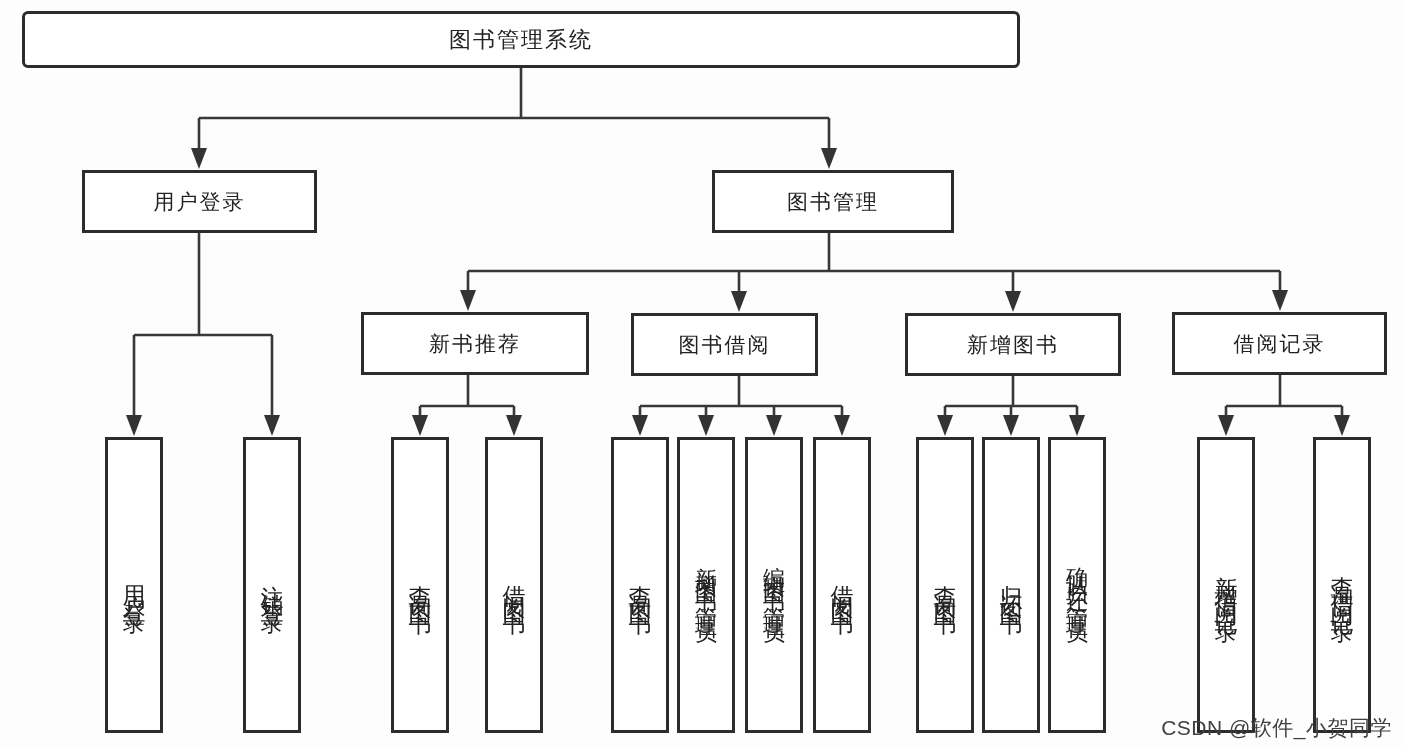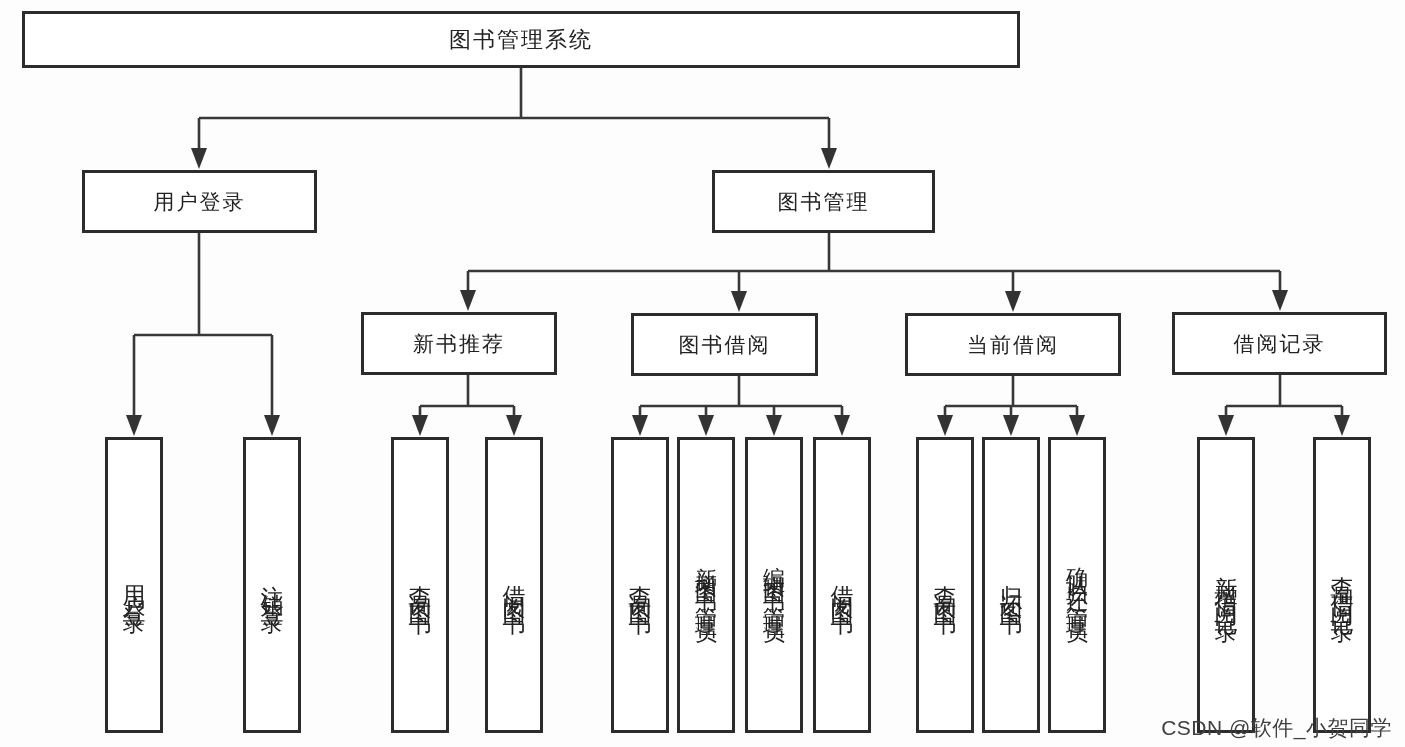--- a/index.html
+++ b/index.html
@@ -28,20 +28,21 @@
     justify-content: center;
     text-align: center;
   }
   .hbox {
     font-size: 21px;
     letter-spacing: 2px;
     white-space: nowrap;
   }
   .root {
     font-size: 22px;
+    border-radius: 6px;
   }
   .vbox {
     top: 437px;
     width: 58px;
     height: 296px;
   }
   .vtext {
     writing-mode: vertical-rl;
     text-orientation: mixed;
     font-size: 23px;
@@ -101,32 +102,32 @@
     </g>
   </svg>
 
   <div class="box hbox root" style="left:22px; top:11px; width:998px; height:57px;">
     <span>图书管理系统</span>
   </div>
 
   <div class="box hbox" style="left:82px; top:170px; width:235px; height:63px;">
     <span>用户登录</span>
   </div>
-  <div class="box hbox" style="left:712px; top:170px; width:223px; height:63px;">
+  <div class="box hbox" style="left:712px; top:170px; width:242px; height:63px;">
     <span>图书管理</span>
   </div>
 
-  <div class="box hbox" style="left:361px; top:312px; width:196px; height:63px;">
+  <div class="box hbox" style="left:361px; top:312px; width:228px; height:63px;">
     <span>新书推荐</span>
   </div>
   <div class="box hbox" style="left:631px; top:313px; width:187px; height:63px;">
     <span>图书借阅</span>
   </div>
   <div class="box hbox" style="left:905px; top:313px; width:216px; height:63px;">
-    <span>当前借阅</span>
+    <span>新增图书</span>
   </div>
   <div class="box hbox" style="left:1172px; top:312px; width:215px; height:63px;">
     <span>借阅记录</span>
   </div>
 
   <div class="box vbox" style="left:105px;">
     <span class="vtext">用户登录</span>
   </div>
   <div class="box vbox" style="left:243px;">
     <span class="vtext">注销登录</span>

